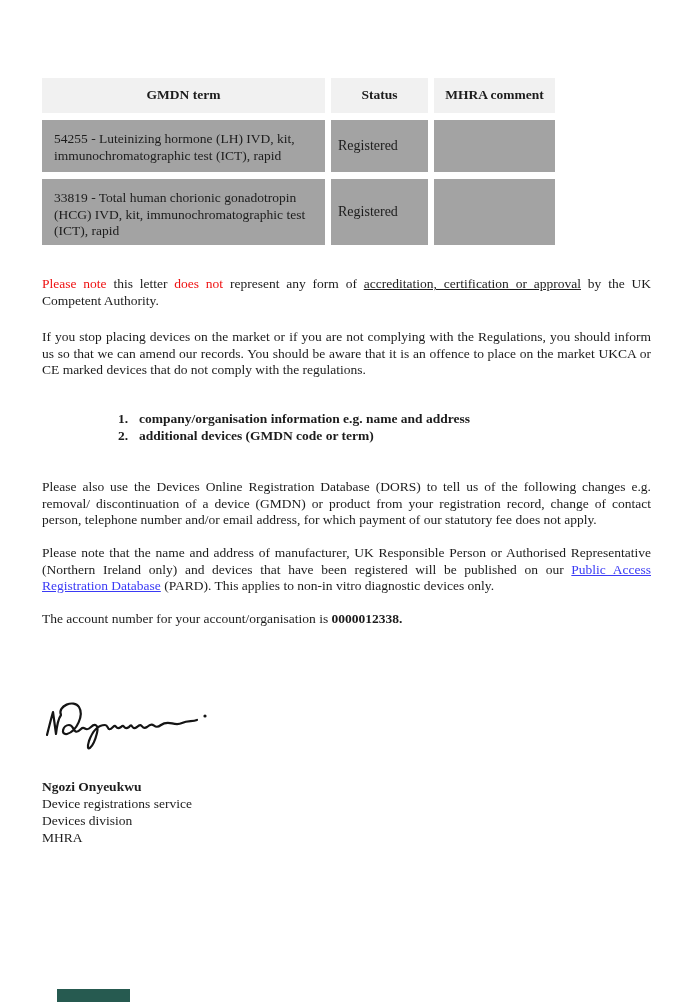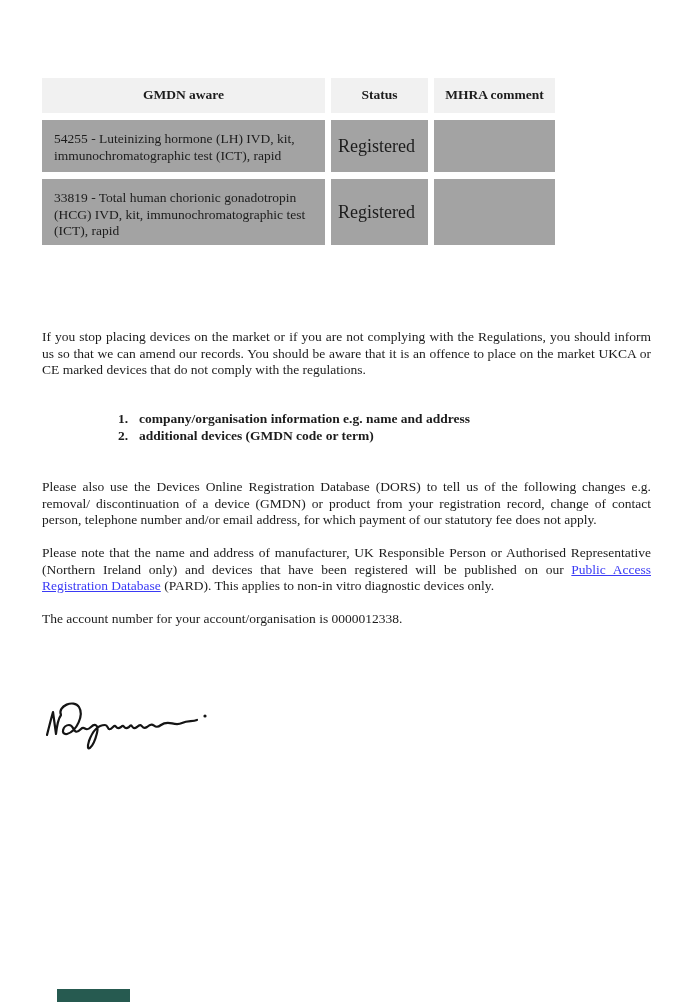--- a/index.html
+++ b/index.html
@@ -27,64 +27,65 @@
     display:flex;align-items:center;justify-content:center;
     text-align:center;
   }
   .td{
     background:#a3a3a3;
     padding:11px 12px 0 12px;
   }
   .td.status{
     display:flex;align-items:center;
     padding:0 0 0 7px;
-    font-size:18px;
+    font-size:14px;
   }
   .td.comment{padding:0;}
   
   .para{
     position:absolute;left:42px;width:609px;
     text-align:justify;
   }
   .plain{text-align:left;}
   .red{color:#ee1111;}
   .uline{text-decoration:underline;}
   .link{color:#3a3af5;text-decoration:underline;cursor:pointer;}
   .list-line{
     position:absolute;left:118px;
     font-weight:bold;
   }
   .list-num{display:inline-block;width:21px;}
-  .bold{font-weight:normal;}
+  .bold{font-weight:bold;}
   .signoff{position:absolute;left:42px;top:778px;line-height:17px;}
   .sig-svg{position:absolute;left:43px;top:697px;}
   .accent-bar{
     position:absolute;left:57px;top:989px;width:73px;height:13px;
     background:#265a50;
   }
 </style>
 </head>
 <body>
 
 <div class="page">
 
   <div class="gmdn-table">
-    <div class="th">GMDN aware</div>
+    <div class="th">GMDN term</div>
     <div class="th">Status</div>
     <div class="th">MHRA comment</div>
 
     <div class="td">54255 - Luteinizing hormone (LH) IVD, kit, immunochromatographic test (ICT), rapid</div>
     <div class="td status">Registered</div>
     <div class="td comment"></div>
 
     <div class="td">33819 - Total human chorionic gonadotropin (HCG) IVD, kit, immunochromatographic test (ICT), rapid</div>
     <div class="td status">Registered</div>
     <div class="td comment"></div>
   </div>
 
+  <div class="para" style="top:276px"><span class="red">Please note</span><span> this letter </span><span class="red">does not</span><span> represent any form of </span><span class="uline">accreditation, certification or approval</span><span> by the UK Competent Authority.</span></div>
 
   <div class="para" style="top:329px">If you stop placing devices on the market or if you are not complying with the Regulations, you should inform us so that we can amend our records. You should be aware that it is an offence to place on the market UKCA or CE marked devices that do not comply with the regulations.</div>
 
   <div class="list-line" style="top:411px"><span class="list-num">1.</span><span>company/organisation information e.g. name and address</span></div>
   <div class="list-line" style="top:428px"><span class="list-num">2.</span><span>additional devices (GMDN code or term)</span></div>
 
   <div class="para" style="top:479px">Please also use the Devices Online Registration Database (DORS) to tell us of the following changes e.g. removal/ discontinuation of a device (GMDN) or product from your registration record, change of contact person, telephone number and/or email address, for which payment of our statutory fee does not apply.</div>
 
   <div class="para" style="top:545px"><span>Please note that the name and address of manufacturer, UK Responsible Person or Authorised Representative (Northern Ireland only) and devices that have been registered will be published on our </span><a class="link">Public Access Registration Database</a><span> (PARD). This applies to non-in vitro diagnostic devices only.</span></div>
 
@@ -98,16 +99,22 @@
                C32 28 30 40 38 32 C42 28 42 36 48 30
                C52 26 56 28 54 36 C50 52 42 57 46 44 C50 33 56 28 62 28
                C66 28 64 36 70 30 C74 26 72 34 78 30 C82 26 80 34 86 30
                C90 25 88 34 94 30 C100 24 98 34 104 30
                C112 23 110 34 118 28 C126 22 131 30 139 26
                C145 23 149 25 154 23"></path>
       <circle cx="162" cy="19" r="1.6" fill="#151515" stroke="none"></circle>
     </g>
   </svg>
 
+  <div class="signoff">
+    <div class="bold">Ngozi Onyeukwu</div>
+    <div>Device registrations service</div>
+    <div>Devices division</div>
+    <div>MHRA</div>
+  </div>
 
   <div class="accent-bar"></div>
 
 </div>
 
 </body></html>

